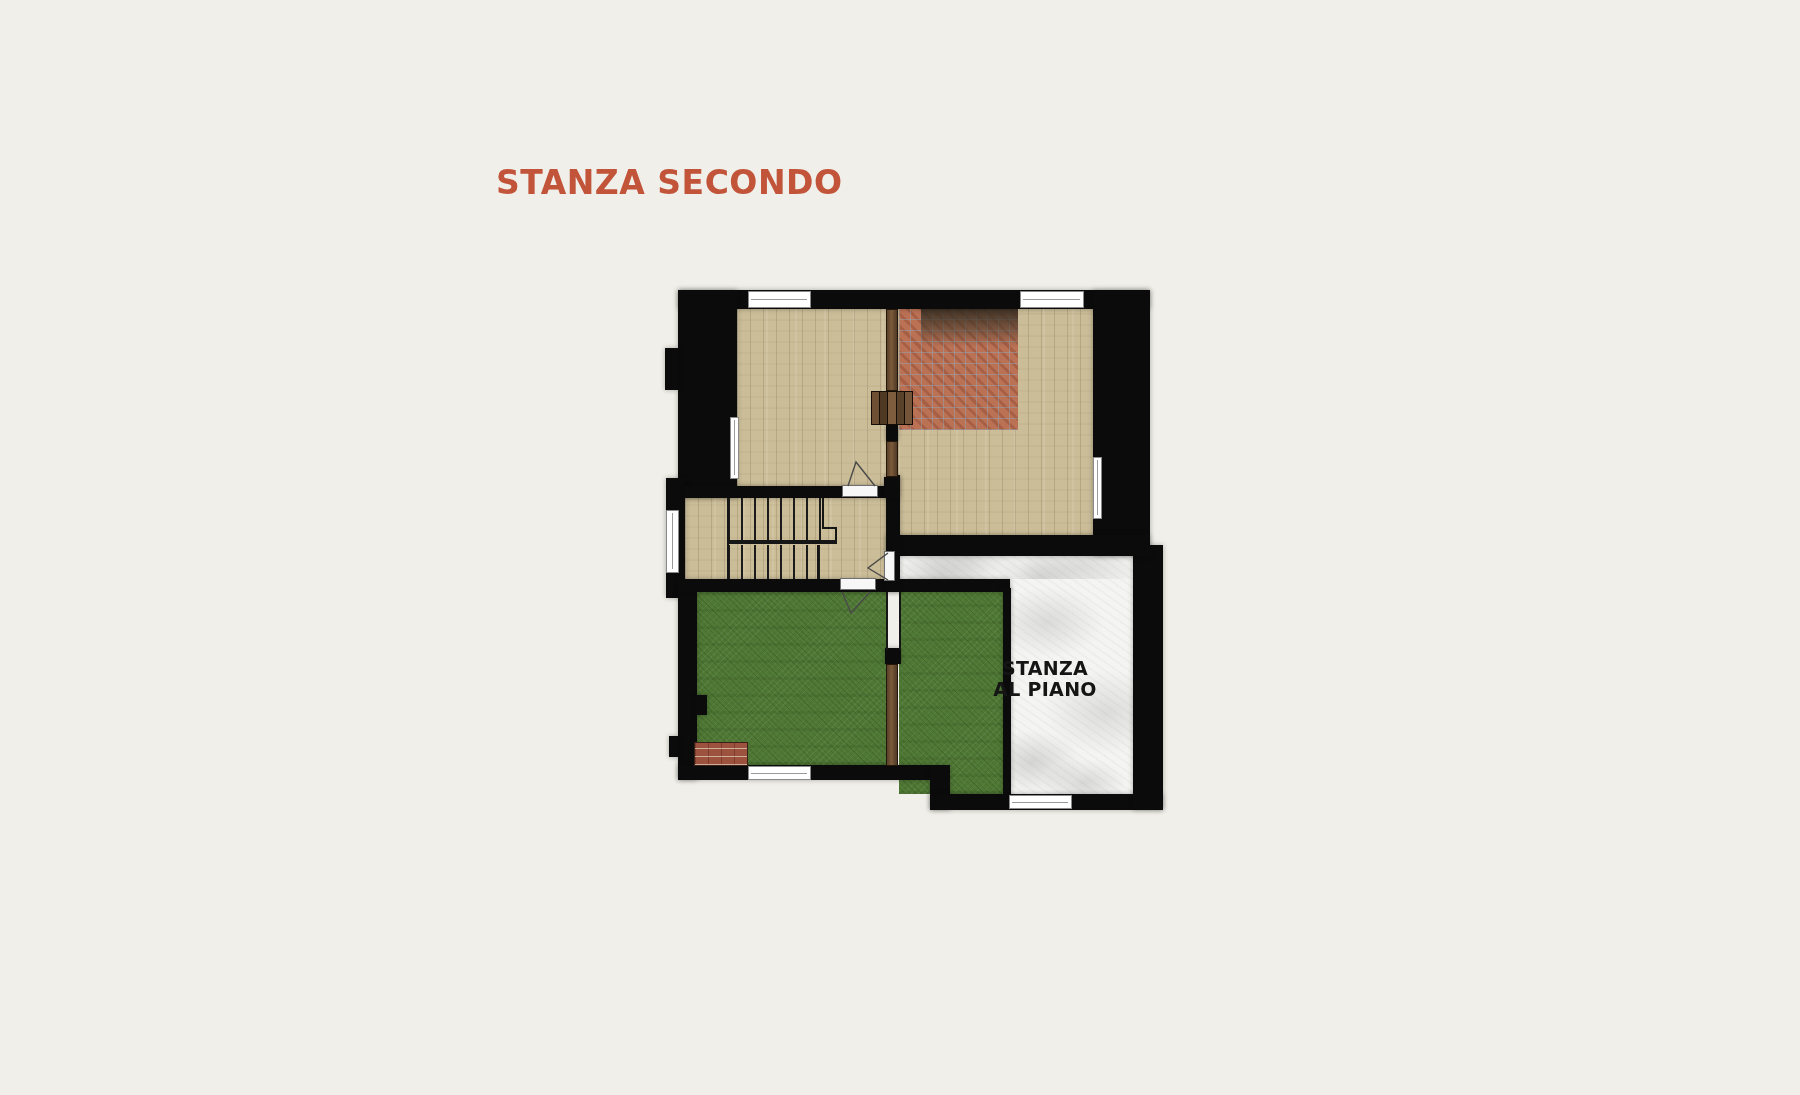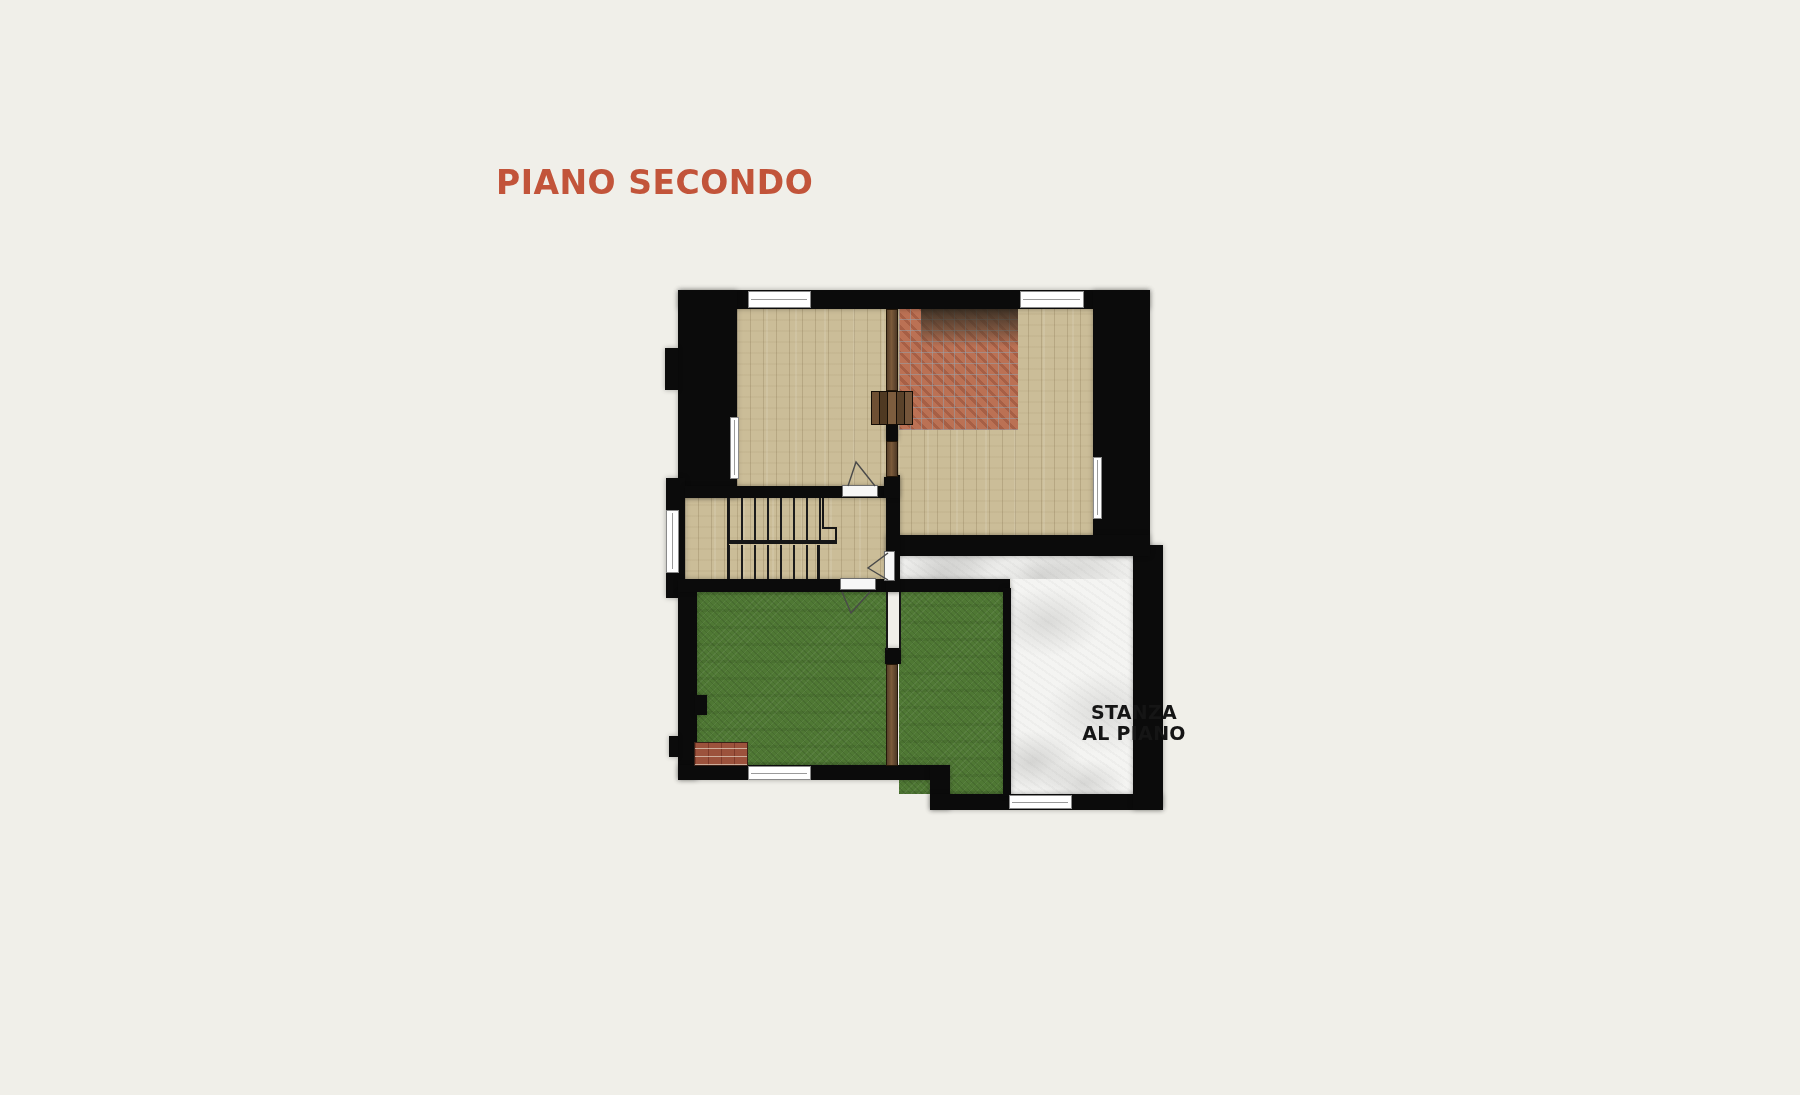--- a/index.html
+++ b/index.html
@@ -85,21 +85,21 @@
     color:var(--label-text,#151515);font-size:19px;font-weight:bold;line-height:21px;
     text-align:center;letter-spacing:.3px;z-index:5;
   }
   svg.arcs{position:absolute;inset:0;z-index:4;pointer-events:none;}
 </style>
 </head>
 <body>
 
 <div class="canvas">
 
-  <div class="abs title" style="left:496px;top:163px;">PIANO SECONDO</div>
+  <div class="abs title" style="left:496px;top:163px;">STANZA SECONDO</div>
 
   <div class="abs" style="left:0;top:0;width:1800px;height:1095px;">
 
     <div class="abs floor wood" style="left:737px;top:309px;width:149px;height:177px;"></div>
     <div class="abs floor wood" style="left:898px;top:309px;width:195px;height:226px;"></div>
     <div class="abs floor brick" style="left:899px;top:309px;width:119px;height:121px;">
       <div class="abs brickshadow" style="left:22px;top:0;width:97px;height:38px;"></div>
     </div>
     <div class="abs floor wood" style="left:685px;top:498px;width:201px;height:85px;"></div>
     <div class="abs floor grass" style="left:697px;top:592px;width:190px;height:173px;"></div>
@@ -165,19 +165,19 @@
     <div class="abs leaf" style="left:842px;top:485px;width:36px;height:12px;"></div>
     <div class="abs leaf" style="left:840px;top:578px;width:36px;height:12px;"></div>
     <div class="abs leaf" style="left:884px;top:551px;width:11px;height:30px;"></div>
 
     <svg class="arcs" viewBox="0 0 1800 1095">
       <polyline points="848,486 856,462 875,486" fill="none" stroke="#4a4a4a" stroke-width="1.4"></polyline>
       <polyline points="842,592 851,613 870,592" fill="none" stroke="#4a4a4a" stroke-width="1.4"></polyline>
       <polyline points="888,553 868,568 888,580" fill="none" stroke="#4a4a4a" stroke-width="1.4"></polyline>
     </svg>
 
-    <div class="abs room-label" style="left:1060px;top:658px;width:148px;margin-top:44px;">
+    <div class="abs room-label" style="left:971px;top:658px;width:148px;">
       <div>STANZA</div>
       <div>AL PIANO</div>
     </div>
 
   </div>
 </div>
 
 </body></html>

